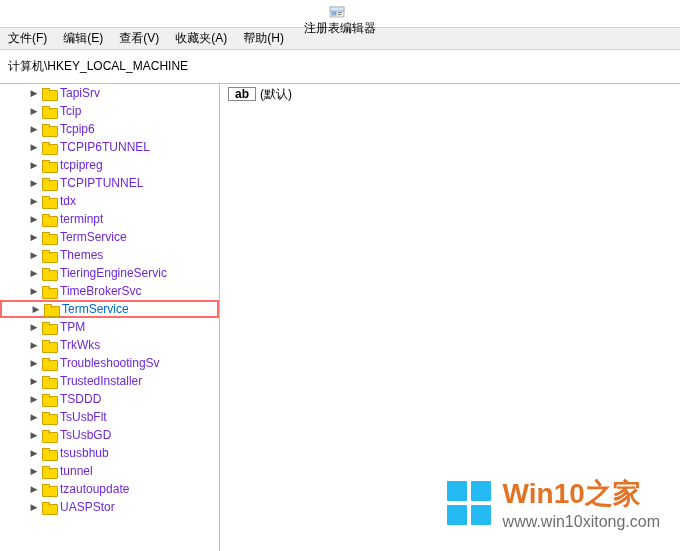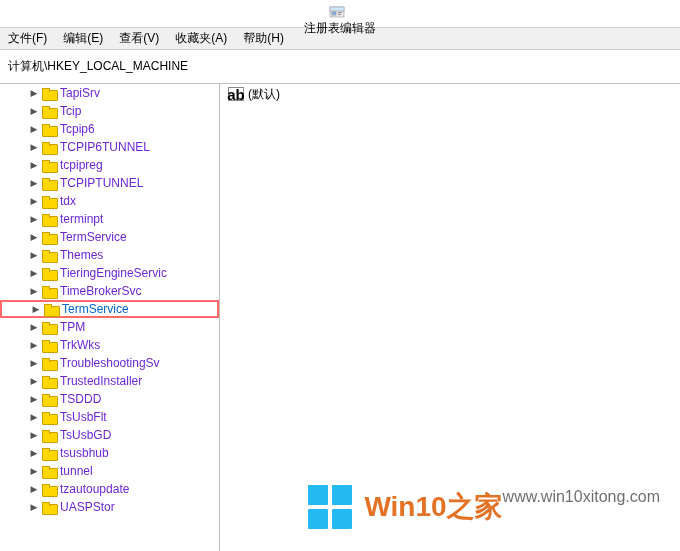--- a/index.html
+++ b/index.html
@@ -167,24 +167,24 @@
       display: flex;
       padding: 2px 8px;
       align-items: center;
       height: 20px;
     }
 
     .ab-icon {
       display: inline-flex;
       align-items: center;
       justify-content: center;
-      width: 16px;
+      width: 28px;
       height: 14px;
       border: 1px solid #888;
-      font-size: 15px;
+      font-size: 12px;
       margin-right: 4px;
       background: #fff;
       color: #000;
       font-weight: bold;
     }
 
     
     .watermark {
       position: absolute;
       bottom: 20px;
@@ -193,21 +193,21 @@
       align-items: center;
       gap: 10px;
       opacity: 0.85;
     }
     .win-logo {
       width: 48px;
       height: 48px;
     }
     .watermark-text {
       display: flex;
-      flex-direction: row;
+      flex-direction: column;
     }
     .watermark-title {
       font-size: 28px;
       font-weight: bold;
       color: #1a6eb5;
     }
     .watermark-title span {
       color: #e05a00;
     }
     .watermark-url {

